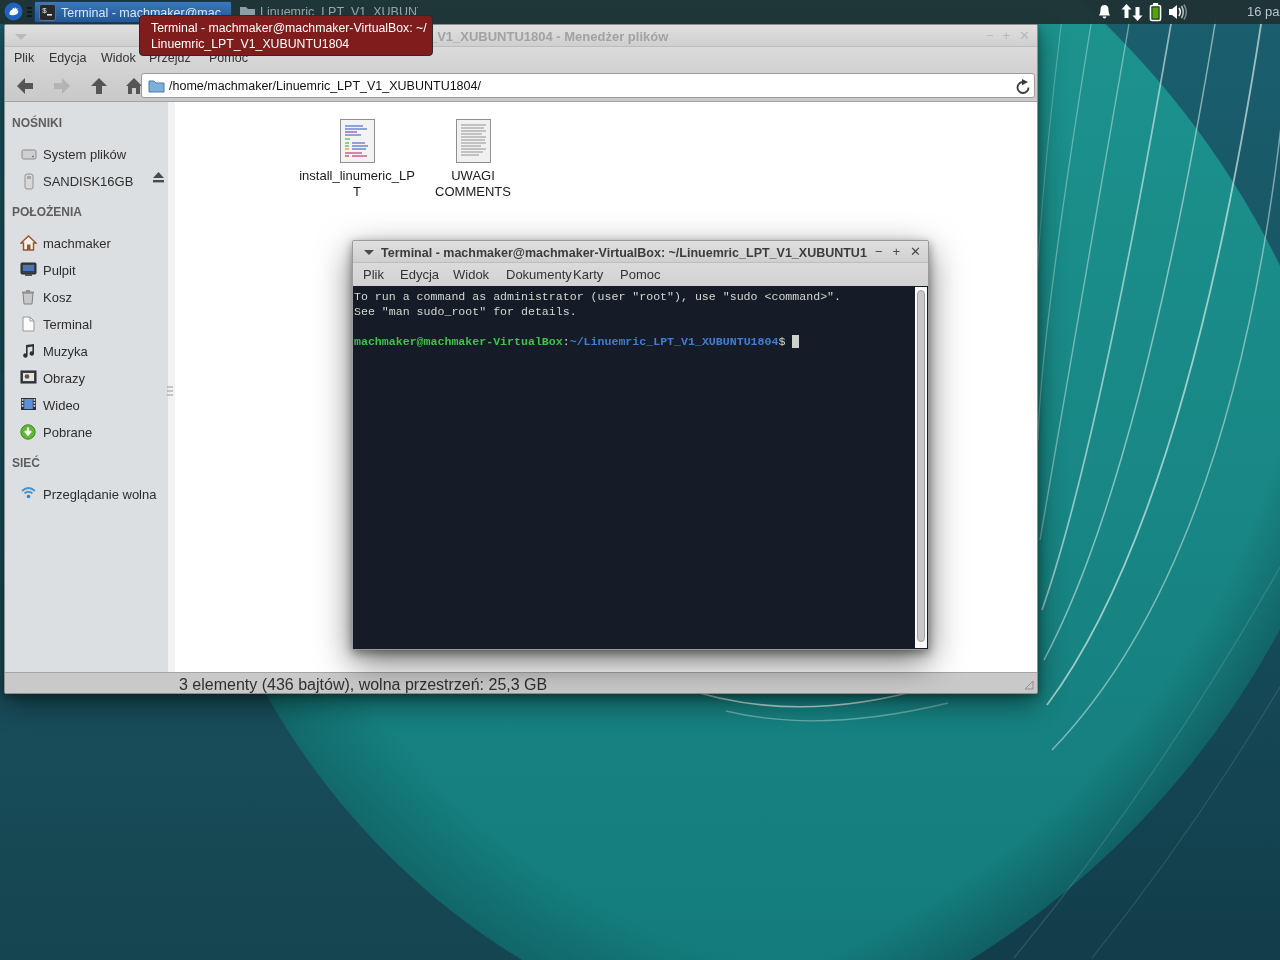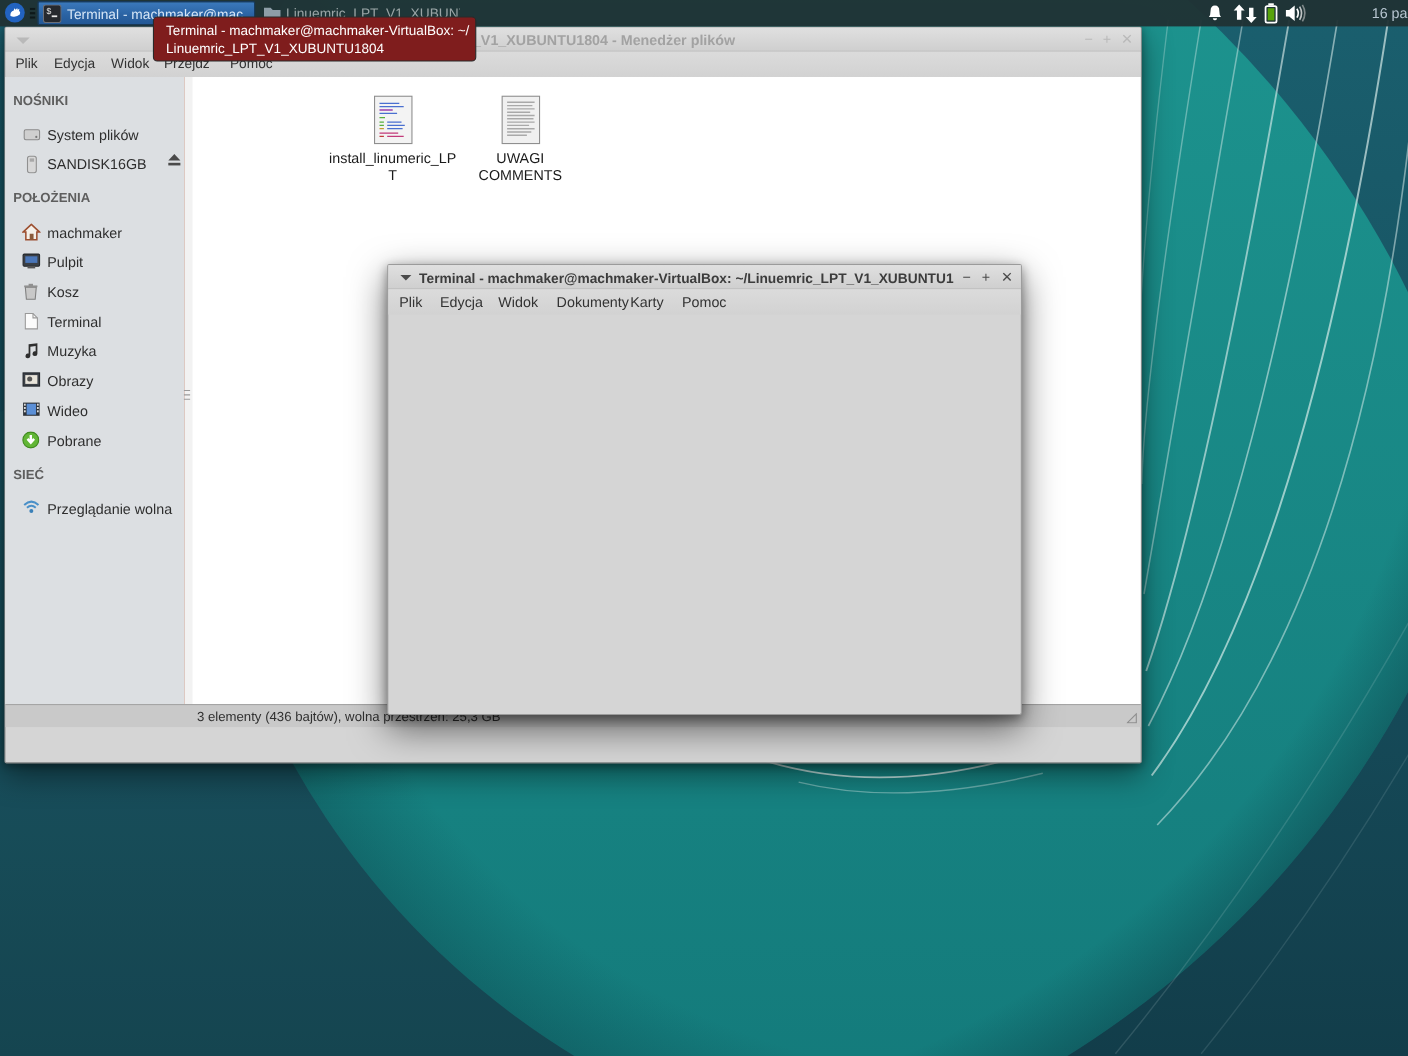--- a/index.html
+++ b/index.html
@@ -23,26 +23,26 @@
   .menubar { position:relative; height:23px; background:linear-gradient(#dbdbdb,#d2d2d2); font-size:13px; color:#333; }
   .menubar span { position:absolute; top:4px; }
   
   #fm { left:4px; top:24px; width:1034px; height:670px; }
   #fm .titlebar .tb-txt { color:#a2a2a2; left:331px; }
   #fm .tb-btns { color:#b9b9b9; }
   #fm-toolbar { position:relative; height:32px; background:linear-gradient(#d2d2d2,#c9c9c9); border-bottom:1px solid #a3a3a3; }
   #addr { position:absolute; left:136px; top:3px; width:894px; height:25px; background:#fff; border:1px solid #9a9aa0; border-radius:3px; }
   #addr .p { position:absolute; left:27px; top:5px; font-size:12.5px; color:#111; }
   #fm-body { position:relative; height:570px; background:#fff; }
-  #sidebar { position:absolute; left:0; top:0; width:169px; height:570px; background:#dcdfe2; border-right:6px solid #c2410c; font-size:13px; color:#2e2e2e; }
+  #sidebar { position:absolute; left:0; top:0; width:169px; height:570px; background:#dcdfe2; border-right:1px solid #c2410c; font-size:13px; color:#2e2e2e; }
   #sidebar .hdr { font-weight:bold; font-size:12px; color:#5e5e5e; }
   #sidebar div { position:absolute; left:38px; white-space:nowrap; }
   #sidebar div.hdr { left:7px; }
   #sidebar svg, #sidebar span.ic { position:absolute; }
-  #statusbar { position:relative; height:21px; background:#c9c9c9; border-top:1px solid #a5a5a5; font-size:12px; color:#303030;padding-left:48px; }
+  #statusbar { position:relative; height:21px; background:#c9c9c9; border-top:1px solid #a5a5a5; font-size:16px; color:#303030;padding-left:48px; }
   #statusbar .t { position:absolute; left:174px; top:3px; }
   .fitem { position:absolute; text-align:center; font-size:13px; color:#1a1a1a; line-height:16px; }
   
   #term { left:352px; top:240px; width:577px; height:410px; border-color:#9b9b9b;
           box-shadow:0 12px 34px rgba(0,0,0,0.55), 0 3px 10px rgba(0,0,0,0.4); }
   #term .titlebar .tb-txt { color:#3c3c3c; left:28px; font-size:12.5px; top:5px;text-align:right; }
   #term .tb-btns { color:#4a4a4a; }
   #term-screen { position:relative; height:363px; background:#151b27; font-family:"Liberation Mono", monospace;
                  font-size:11.6px; line-height:15px; color:#d3d7cf; white-space:pre; padding:3px 14px 0 1px; }
   #term-scroll { position:absolute; right:1px; top:1px; width:12px; height:361px; background:#fafafa; }
@@ -115,20 +115,44 @@
     <div class="tb-txt">Linuemric_LPT_V1_XUBUNTU1804 - Menedżer plików</div>
     <div class="tb-btns"><span style="margin-right:9px">−</span><span style="margin-right:9px">+</span><span>✕</span></div>
   </div>
   <div class="menubar" style="font-size:12.5px">
     <span style="left:9px">Plik</span>
       <span style="left:44px">Edycja</span>
       <span style="left:96px">Widok</span>
     <span style="left:144px">Przejdź</span>
       <span style="left:204px">Pomoc</span>
   </div>
+  <div id="fm-toolbar">
+    <svg class="abs" style="left:11px;top:7px" width="18" height="18">
+        <path d="M9,1 L1,9 L9,17 L9,12 L17,12 L17,6 L9,6 Z" fill="#555"></path>
+      </svg>
+    <svg class="abs" style="left:48px;top:7px" width="18" height="18">
+        <path d="M9,1 L17,9 L9,17 L9,12 L1,12 L1,6 L9,6 Z" fill="#b4b4b4"></path>
+      </svg>
+    <svg class="abs" style="left:85px;top:7px" width="18" height="18">
+        <path d="M1,9 L9,1 L17,9 L12,9 L12,17 L6,17 L6,9 Z" fill="#555"></path>
+      </svg>
+    <svg class="abs" style="left:120px;top:7px" width="18" height="18">
+        <path d="M9,1 L17,9 L15,9 L15,17 L11,17 L11,11 L7,11 L7,17 L3,17 L3,9 L1,9 Z" fill="#555"></path>
+      </svg>
+    <div id="addr">
+      <svg class="abs" style="left:6px;top:4px" width="17" height="15">
+          <path d="M1,3 L6,3 L8,5 L16,5 L16,14 L1,14 Z" fill="#7db0d8" stroke="#4a7aa8"></path>
+        </svg>
+      <div class="p">/home/machmaker/Linuemric_LPT_V1_XUBUNTU1804/</div>
+      <svg class="abs" style="left:873px;top:5px" width="16" height="16">
+        <path d="M 13.5,8.5 A 5.5,5.5 0 1 1 8,3" fill="none" stroke="#3a3a3a" stroke-width="1.8"></path>
+        <path d="M 7,0 L 13,3 L 7,6.3 Z" fill="#3a3a3a"></path>
+      </svg>
+    </div>
+  </div>
   <div id="fm-body">
     <div id="sidebar">
         <div class="hdr" style="top:14px">NOŚNIKI</div>
         <div class="" style="top:45px">System plików</div>
         <svg style="left:16px;top:44px" width="16" height="16">
           <rect x="1" y="4" width="14" height="9" rx="1.5" fill="#cfcfcf" stroke="#8a8a8a"></rect>
           <circle cx="12" cy="10.5" r="1" fill="#777"></circle>
         </svg>
         <div class="" style="top:72px">SANDISK16GB</div>
         <svg style="left:18px;top:71px" width="12" height="17">
@@ -259,20 +283,25 @@
     <div class="tb-btns"><span style="margin-right:10px">−</span><span style="margin-right:10px">+</span><span>✕</span></div>
   </div>
   <div class="menubar">
     <span style="left:10px">Plik</span>
       <span style="left:47px">Edycja</span>
       <span style="left:100px">Widok</span>
     <span style="left:153px">Dokumenty</span>
       <span style="left:220px">Karty</span>
       <span style="left:267px">Pomoc</span>
   </div>
+  <div id="term-screen">To run a command as administrator (user "root"), use "sudo &lt;command&gt;".
+See "man sudo_root" for details.
+
+<span class="grn">machmaker@machmaker-VirtualBox</span>:<span class="blu">~/Linuemric_LPT_V1_XUBUNTU1804</span>$ <span style="background:#ccd2cb;color:#ccd2cb">&nbsp;</span>
+<div id="term-scroll"><div id="term-thumb"></div></div></div>
 </div>
 
 <div id="tip">Terminal - machmaker@machmaker-VirtualBox: ~/<br>Linuemric_LPT_V1_XUBUNTU1804</div>
 
 <div class="panel" id="panel">
   <svg class="abs" style="left:4px;top:2px" width="19" height="19">
     <circle cx="9.5" cy="9.5" r="9" fill="#2263c0"></circle>
     <path d="M5.5,12.5 Q5,8.5 8.5,7.5 L9,5.5 L10.3,6.8 L11.6,5.3 L12,6.9 L13.6,6 L13.3,7.8 Q15,9 14,11.2 Q11,13.8 7,12.9 Z" fill="#fff"></path>
   </svg>
   <svg class="abs" style="left:27px;top:7px" width="6" height="10">

